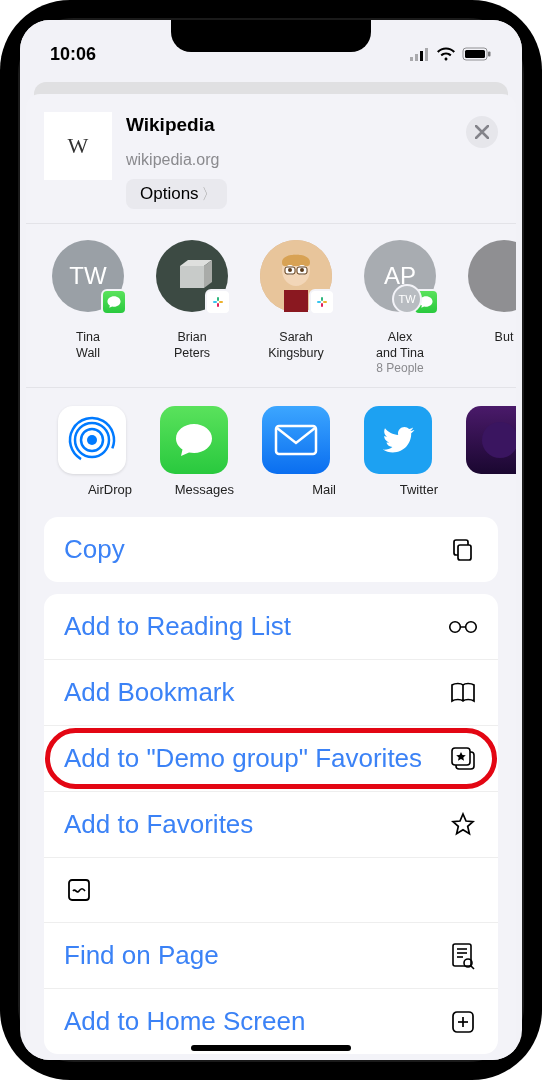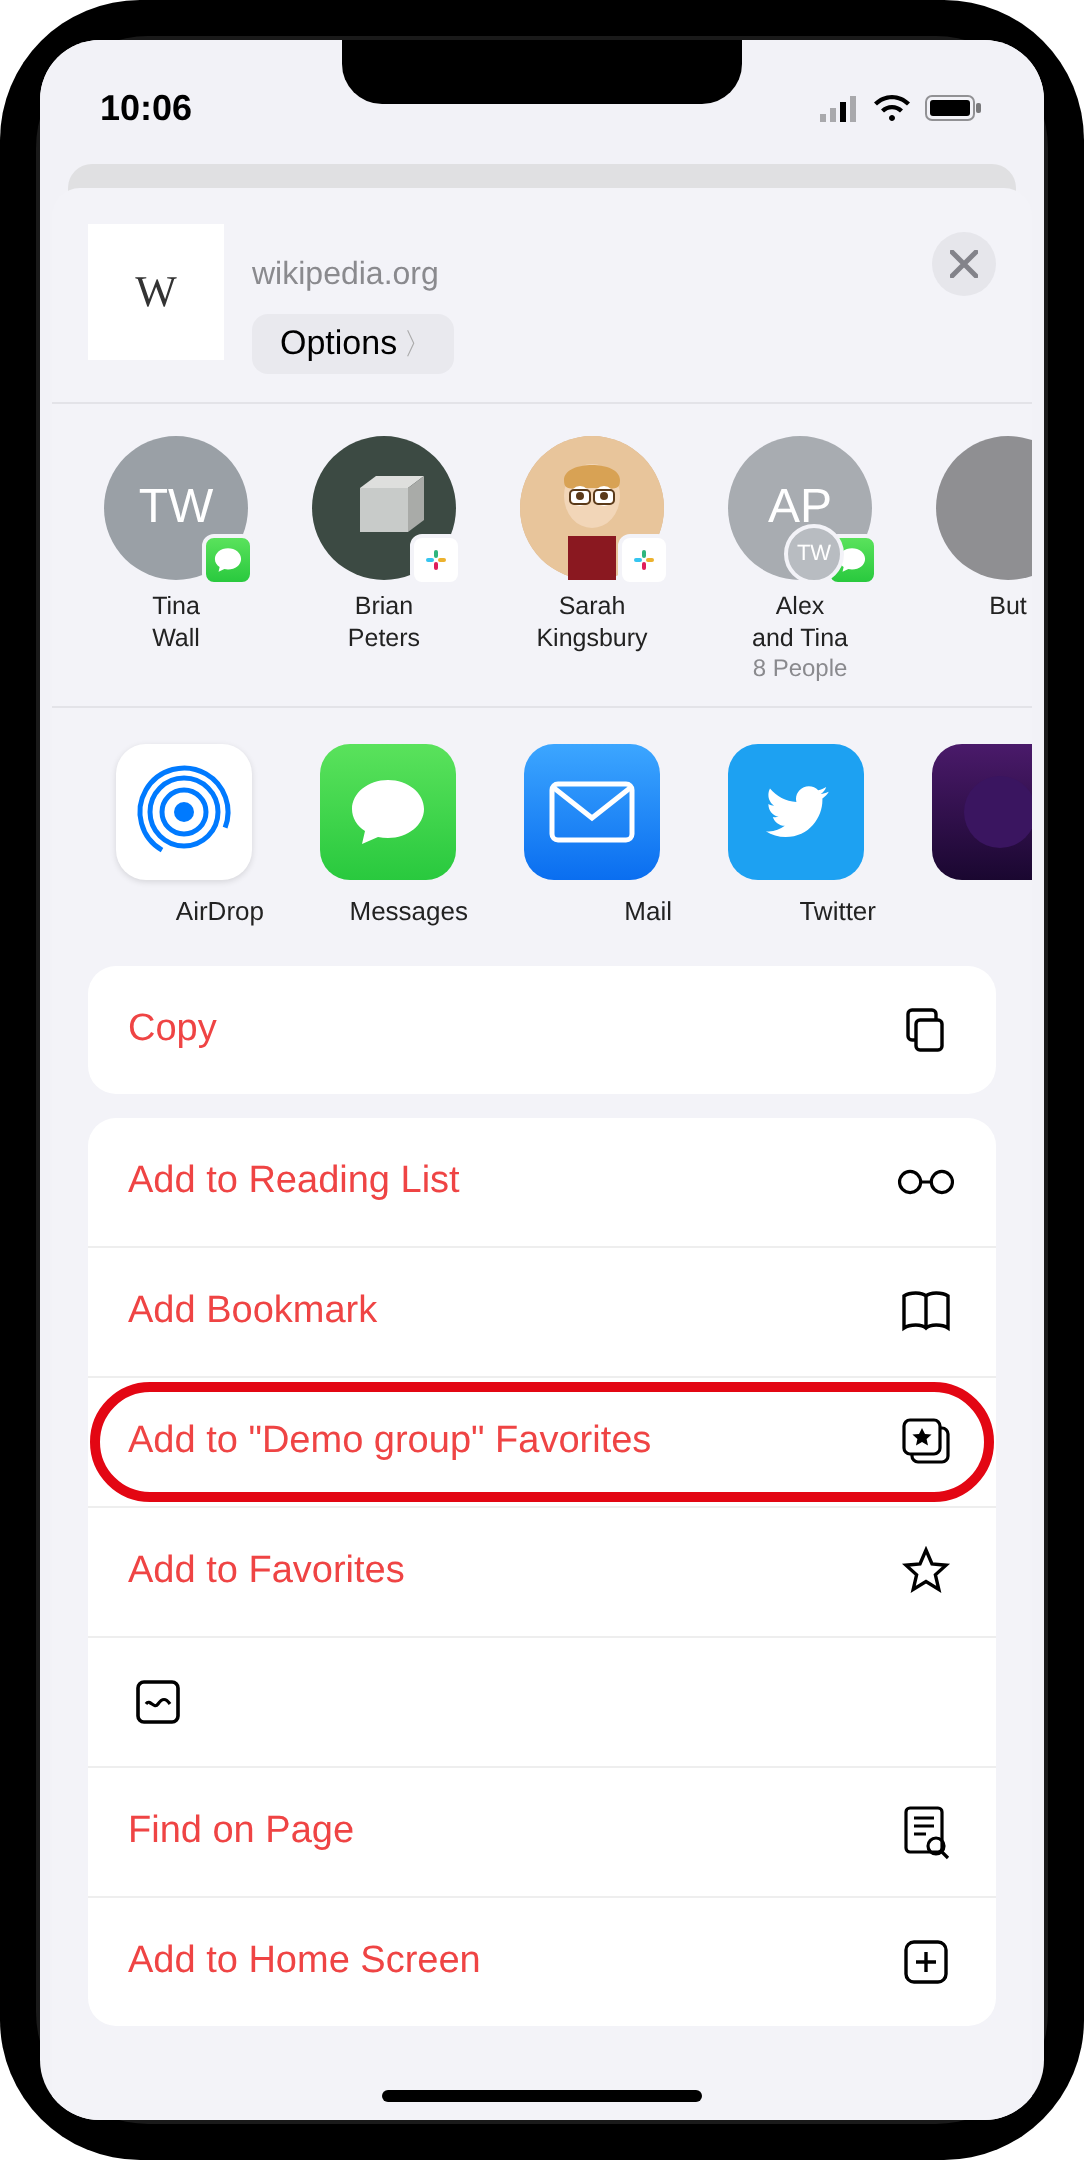--- a/index.html
+++ b/index.html
@@ -115,21 +115,21 @@
     overflow: hidden;
     border-bottom: 1px solid #e3e3e8;
   }
   .contact {
     width: 84px; flex-shrink: 0;
     text-align: center;
   }
   .avatar {
     width: 72px; height: 72px;
     border-radius: 50%;
-    margin: 0 auto 6px;
+    margin: 0 auto 18px;
     position: relative;
     display: flex; align-items: center; justify-content: center;
     font-size: 24px; font-weight: 300; color: #fff;
   }
   .avatar .badge {
     position: absolute;
     bottom: -3px; right: -3px;
     width: 26px; height: 26px;
     border-radius: 6px;
     border: 2px solid #f3f3f8;
@@ -163,22 +163,22 @@
     background: #fff;
     border-radius: 14px;
     margin-bottom: 12px;
     overflow: hidden;
   }
   .action-item {
     display: flex;
     align-items: center;
     justify-content: space-between;
     padding: 17px 20px;
-    font-size: 19px;
-    color: #ef4444;
+    font-size: 26px;
+    color: #3b82f6;
     border-top: 1px solid #eee;
   }
   .action-item:first-child { border-top: none; }
   .action-icon {
     width: 30px; height: 30px;
     display: flex; align-items: center; justify-content: center;
     color: #000;
   }
   .highlight {
     position: relative;
@@ -231,20 +231,21 @@
 
       <div class="sheet-stack">
         <div class="back-sheet"></div>
         <div class="share-sheet">
 
           <div class="sheet-header">
             <div class="site-icon">
               <span>W</span>
             </div>
             <div class="header-text">
+              <div class="site-title">Wikipedia</div>
               <div class="site-sub">wikipedia.org</div>
               <div class="options-btn">
                 <span>Options</span>
                 <span class="chev">〉</span>
               </div>
             </div>
             <div class="close-btn">
               <svg width="14" height="14" viewBox="0 0 14 14">
                   <path d="M1 1l12 12M13 1L1 13" stroke="#83838a" stroke-width="2.5" stroke-linecap="round"></path>
                 </svg>

